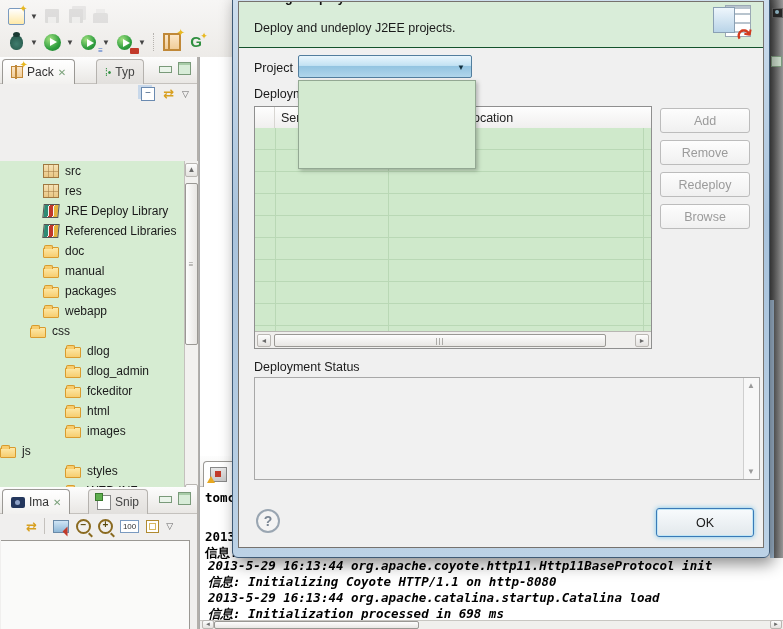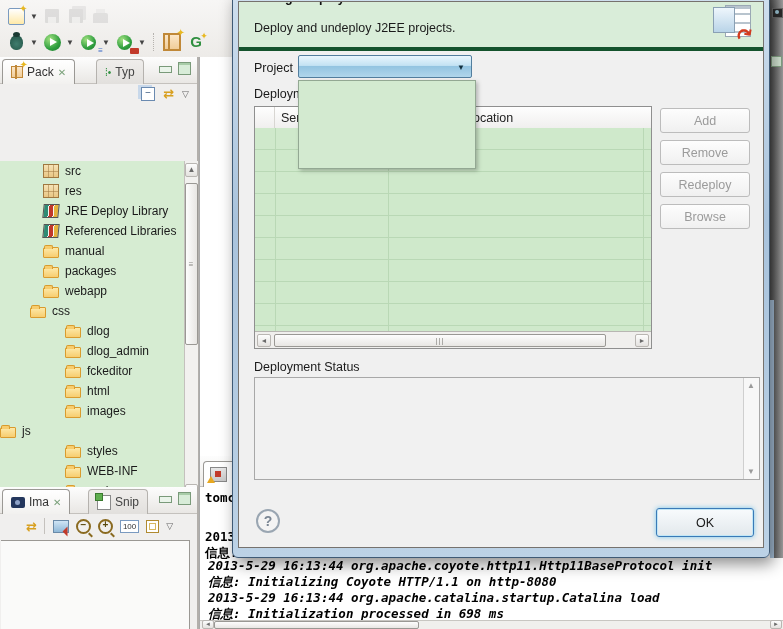--- a/index.html
+++ b/index.html
@@ -106,21 +106,21 @@
   .cam::after{content:"";position:absolute;left:2px;top:1px;width:4px;height:4px;border-radius:50%;background:#9ec8d8;}
   .strip-sq{position:absolute;left:1px;top:56px;width:9px;height:9px;background:#d8ead8;border:1px solid #88a888;}
   .strip-glow{position:absolute;left:0;top:300px;width:4px;height:258px;background:#a9c3dc;}
 
   
   #dialog{left:232px;top:-6px;width:538px;height:564px;box-sizing:border-box;
     padding:6px 5px 9px 5px;border:1px solid #3f5a75;border-radius:0 0 6px 6px;
     background:linear-gradient(#cfdfee,#a9c3dc 40%,#bcd2e6);
     box-shadow:4px 6px 16px rgba(0,0,0,.45);z-index:10;}
   #dlg-inner{position:relative;width:100%;height:100%;background:#f0f0f0;border:1px solid #76726e;box-sizing:border-box;overflow:hidden;}
-  #dlg-header{position:absolute;left:0;top:0;right:0;height:45px;background:#d9edd9;border-bottom:4px solid #14532d;overflow:hidden;}
+  #dlg-header{position:absolute;left:0;top:0;right:0;height:45px;background:#d9edd9;border-bottom:1px solid #14532d;overflow:hidden;}
   #dlg-title{position:absolute;left:14px;top:-11px;font-weight:bold;font-size:12.5px;color:#111;}
   #dlg-desc{position:absolute;left:15px;top:19px;font-size:12.5px;color:#1a1a1a;}
   #dlg-headicon{position:absolute;right:12px;top:1px;width:38px;height:40px;}
   .hw-back{position:absolute;right:0;top:2px;width:24px;height:30px;background:#fff;border:1px solid #9aa8b4;
     background-image:linear-gradient(#b8c4ce 0 3px,transparent 3px),repeating-linear-gradient(#0000 0 7px,#b8c4ce 7px 9px);}
   .hw-front{position:absolute;left:0;top:4px;width:20px;height:24px;border:1px solid #8aa0b4;background:linear-gradient(#eef6fc,#b9d4e8);}
   .hw-arrow{position:absolute;right:-3px;bottom:-4px;font-size:20px;color:#d23a1e;font-weight:bold;transform:rotate(-35deg);}
 
   #dlg-body{position:absolute;left:0;top:45px;right:0;bottom:0;}
   .lbl{font-size:12.5px;color:#1a1a1a;}
@@ -243,20 +243,24 @@
         <div class="titem" style="padding-left: 43px;">
           <span class="ticon library"></span>
           <span class="tlabel">JRE Deploy Library</span>
         </div>
 
         <div class="titem" style="padding-left: 43px;">
           <span class="ticon library"></span>
           <span class="tlabel">Referenced Libraries</span>
         </div>
 
+        <div class="titem" style="padding-left: 43px;">
+          <span class="ticon folder"></span>
+          <span class="tlabel">doc</span>
+        </div>
 
         <div class="titem" style="padding-left: 43px;">
           <span class="ticon folder"></span>
           <span class="tlabel">manual</span>
         </div>
 
         <div class="titem" style="padding-left: 43px;">
           <span class="ticon folder"></span>
           <span class="tlabel">packages</span>
         </div>

